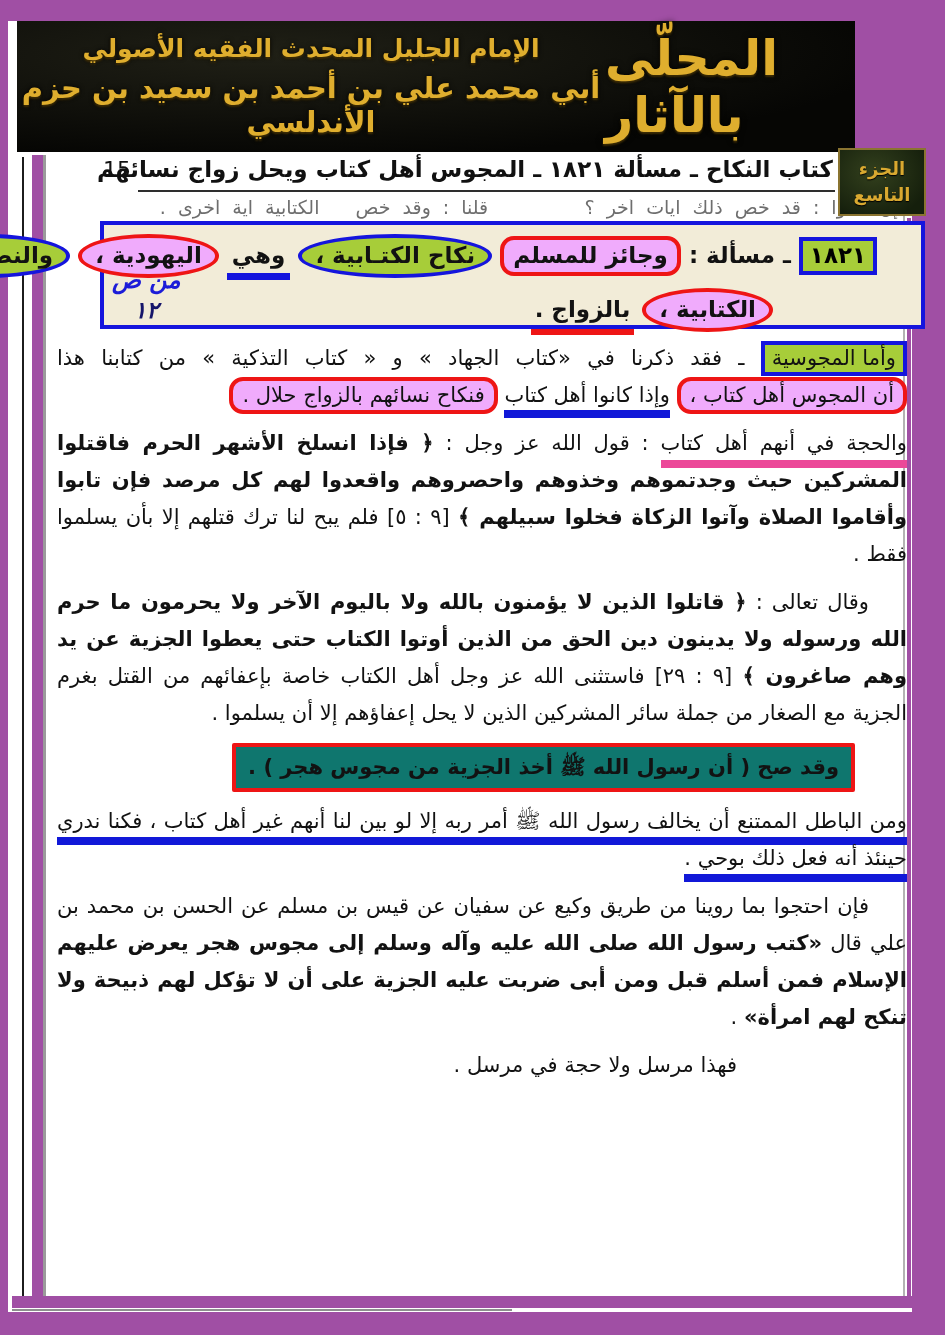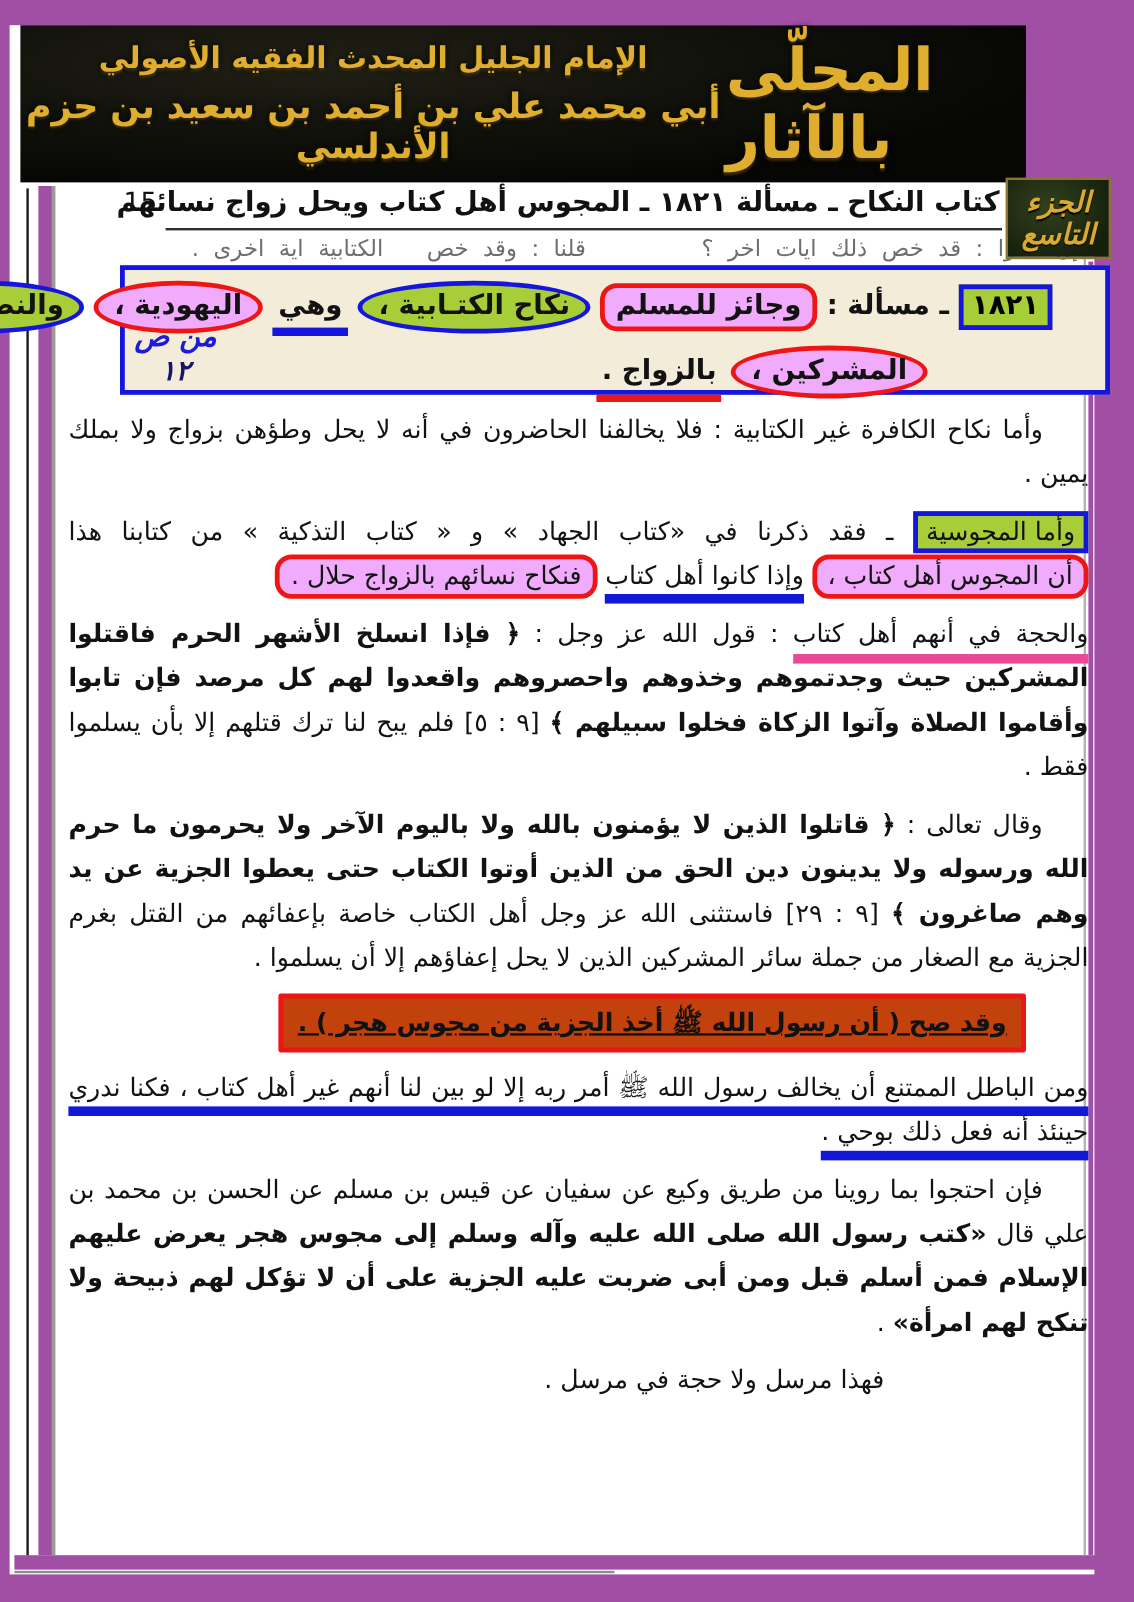--- a/index.html
+++ b/index.html
@@ -30,22 +30,22 @@
     text-shadow:0 2px 2px #3c2c05,0 0 6px #000;letter-spacing:-2px;}
   .banner-author{flex:1;text-align:center;direction:rtl;
     text-shadow:0 2px 2px #3c2c05,0 0 5px #000;}
   .banner-author .l1{font-size:25px;font-weight:bold;margin-bottom:8px;}
   .banner-author .l2{font-size:29px;font-weight:bold;}
 
   
   .badge{position:absolute;left:838px;top:148px;width:88px;height:68px;z-index:6;
     background:radial-gradient(ellipse at 40% 35%,#33401d,#151f0c 80%);
     border:2px solid #8a7430;box-sizing:border-box;display:flex;align-items:center;justify-content:center;
-    color:#d9a930;font-weight:bold;font-size:24px;line-height:26px;text-align:center;direction:rtl;
-    text-shadow:0 1px 1px #000;font-style:italic;}
+    color:#d9a930;font-weight:bold;font-size:18px;line-height:26px;text-align:center;direction:rtl;
+    text-shadow:0 1px 1px #000;}
 
   
   .running-title{position:absolute;right:112px;top:156px;font-size:23px;font-weight:bold;color:#111;direction:rtl;}
   .page-number{position:absolute;left:103px;top:157px;font-size:22px;color:#111;}
   .header-rule{position:absolute;left:138px;top:190px;width:697px;height:2px;background:#2e2e2e;}
 
   
   .faded-line{position:absolute;left:128px;top:199px;width:780px;height:23px;overflow:hidden;direction:rtl;}
   .faded-line span{display:block;margin-top:-3px;font-size:19px;color:#4a4a4a;opacity:.8;white-space:pre;word-spacing:6px;}
 
@@ -75,21 +75,21 @@
   
   .body-text{position:absolute;left:57px;top:340px;width:850px;direction:rtl;
     font-size:21px;line-height:37px;color:#121212;text-align:justify;text-align-last:right;}
   .body-text p{margin:0 0 11px 0;}
   .ind{text-indent:38px;}
   .ind-big{text-indent:170px;}
   .quran{font-weight:bold;}
   .ublue2{border-bottom:8px solid #1118d8;padding-bottom:3px;}
   .ured2{border-bottom:8px solid #ec4899;padding-bottom:5px;}
   .ublue3{border-bottom:8px solid #1118d8;padding-bottom:4px;}
-  .p5box{border:4px solid #ee1515;background:#c2410c;padding:5px 12px;font-weight:bold;border-radius:2px;margin-right:52px;display:inline-block;line-height:1.45;text-decoration:underline;}
+  .p5box{border:4px solid #ee1515;background:#0f766e;padding:5px 12px;font-weight:bold;border-radius:2px;margin-right:52px;display:inline-block;line-height:1.45;}
 </style>
 </head>
 <body>
 
 <div class="canvas">
 
   <div class="frame frame-top"></div>
   <div class="frame frame-left"></div>
   <div class="frame frame-tr-block"></div>
   <div class="frame frame-right"></div>
@@ -124,34 +124,31 @@
     <div class="hbox-row1">
       <span class="hl g bb rect num">١٨٢١</span>
       <span>ـ مسألة :</span>
       <span class="hl y br rrect">وجائز للمسلم</span>
       <span class="hl g bb ell">نكاح الكتـابية ،</span>
       <span class="ublue">وهي</span>
       <span class="hl y br ell">اليهودية ،</span>
       <span class="hl g bb ell">والنصرانية ،</span>
     </div>
     <div class="hbox-row2">
-      <span class="hl y br ell">المشركين ،</span>
+      <span class="hl y br ell">الكتابية ،</span>
       <span class="ured">بالزواج .</span>
     </div>
     <div class="margin-note">
       <div class="mn1">من ص</div>
       <div class="mn2">١٢</div>
     </div>
   </div>
 
   <div class="body-text">
 
-    <p class="ind">
-      <span>وأما نكاح الكافرة غير الكتابية : فلا يخالفنا الحاضرون في أنه لا يحل وطؤهن بزواج ولا بملك يمين .</span>
-    </p>
 
     <p>
       <span class="hl g bb rect">وأما المجوسية</span>
       <span>ـ فقد ذكرنا في «كتاب الجهاد » و « كتاب التذكية » من كتابنا هذا</span>
       <span class="hl y br rrect">أن المجوس أهل كتاب ،</span>
       <span class="ublue2">وإذا كانوا أهل كتاب</span>
       <span class="hl y br rrect">فنكاح نسائهم بالزواج حلال .</span>
     </p>
 
     <p>

